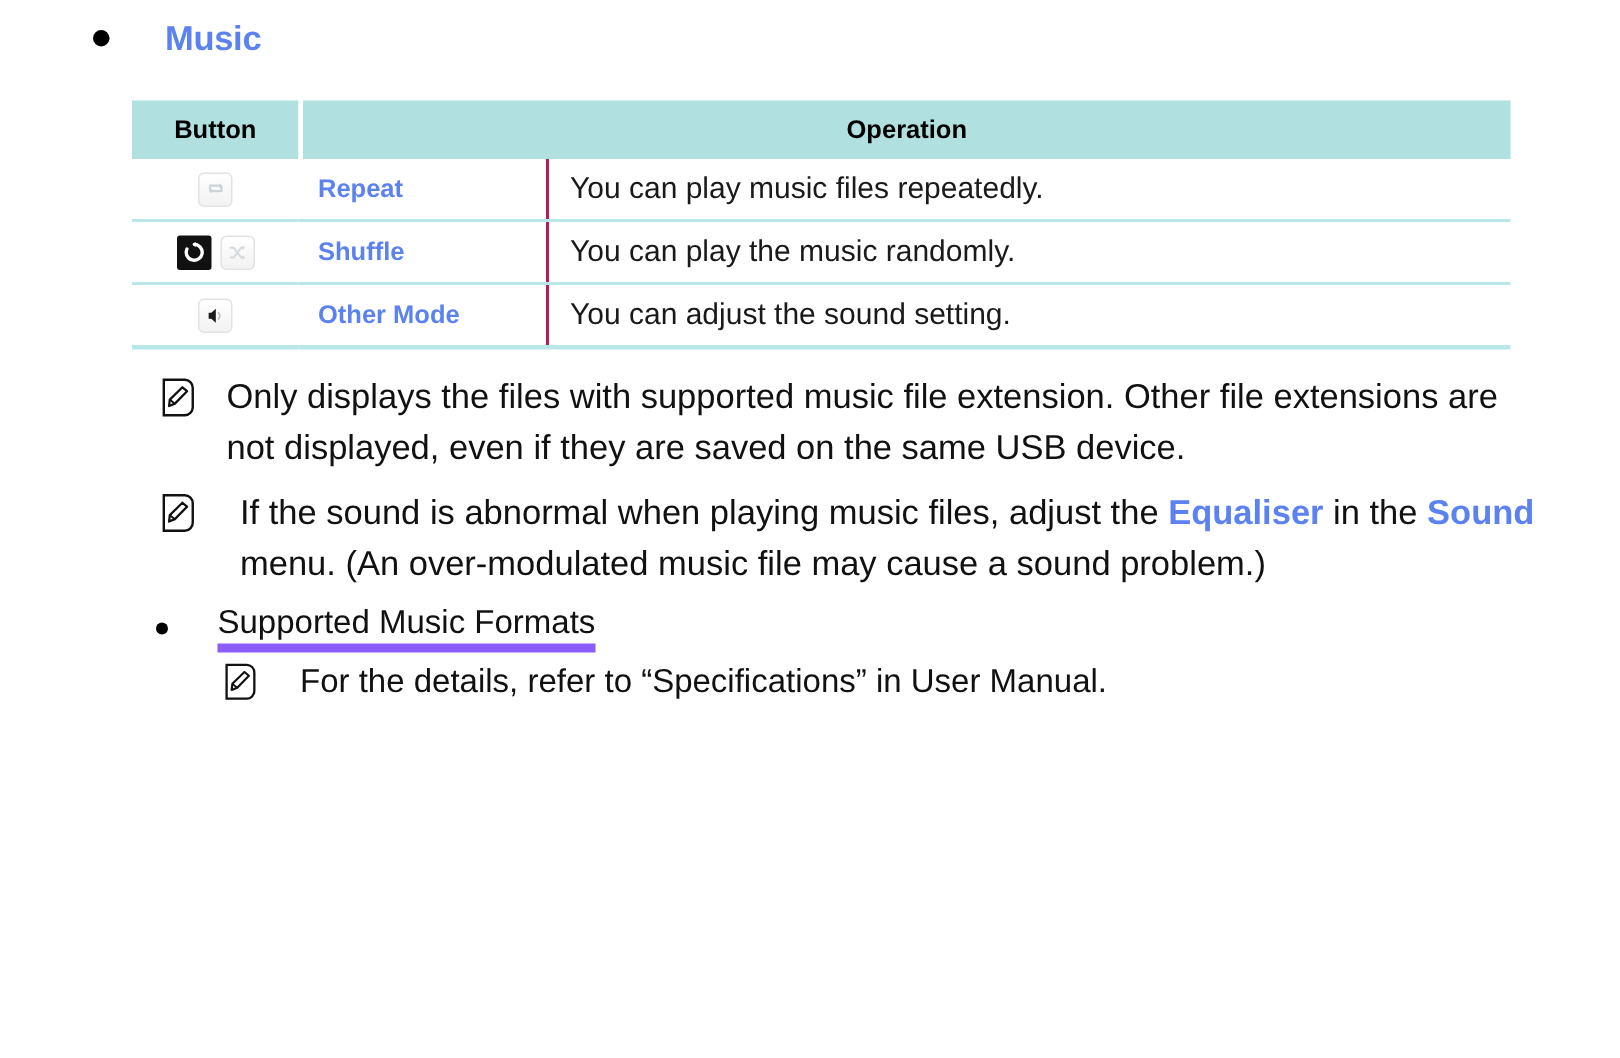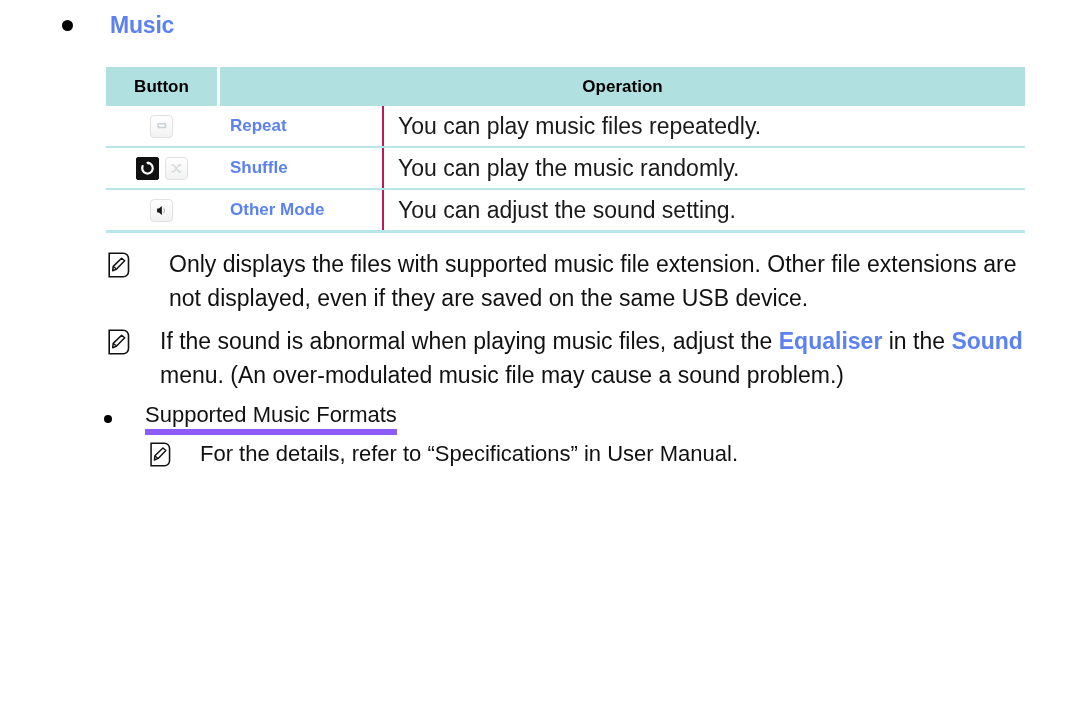--- a/index.html
+++ b/index.html
@@ -44,21 +44,21 @@
     font-size: 23px;
     font-weight: bold;
     color: #5b82f0;
     letter-spacing: -0.2px;
     line-height: 1;
   }
 
   
   .btn-table {
     position: absolute;
-    left: 106px;
+    left: 88px;
     top: 67px;
     width: 919px;
     border-collapse: collapse;
     table-layout: fixed;
   }
   .btn-table th, .btn-table td {
     padding: 0;
     vertical-align: middle;
   }
   .th-cell {
@@ -96,21 +96,21 @@
     gap: 6px;
     height: 100%;
   }
   .cell-label {
     font-size: 17px;
     font-weight: bold;
     color: #5b82f0;
     padding-left: 10px;
   }
   .cell-op {
-    font-size: 23px;
+    font-size: 20px;
     color: #1a1a1a;
     padding-left: 14px;
   }
 
   
   .key-chip {
     width: 23px;
     height: 23px;
     border-radius: 4px;
     border: 1px solid #e2e2e2;
@@ -137,21 +137,21 @@
   .note-icon {
     flex: 0 0 auto;
     margin-top: 5px;
   }
   .note-body {
     font-size: 23px;
     line-height: 34px;
     color: #111111;
   }
   .note1 { left: 106px; top: 247px; width: 930px; }
-  .note1 .note-body { margin-left: 39px; }
+  .note1 .note-body { margin-left: 21px; }
   .note2 { left: 106px; top: 324px; width: 930px; }
   .note2 .note-body { margin-left: 30px; }
   .note3 { left: 148px; top: 437px; width: 890px; }
   .note3 .note-body { margin-left: 29px; font-size: 22px; }
 
   .kw {
     color: #5b82f0;
     font-weight: bold;
   }
 

